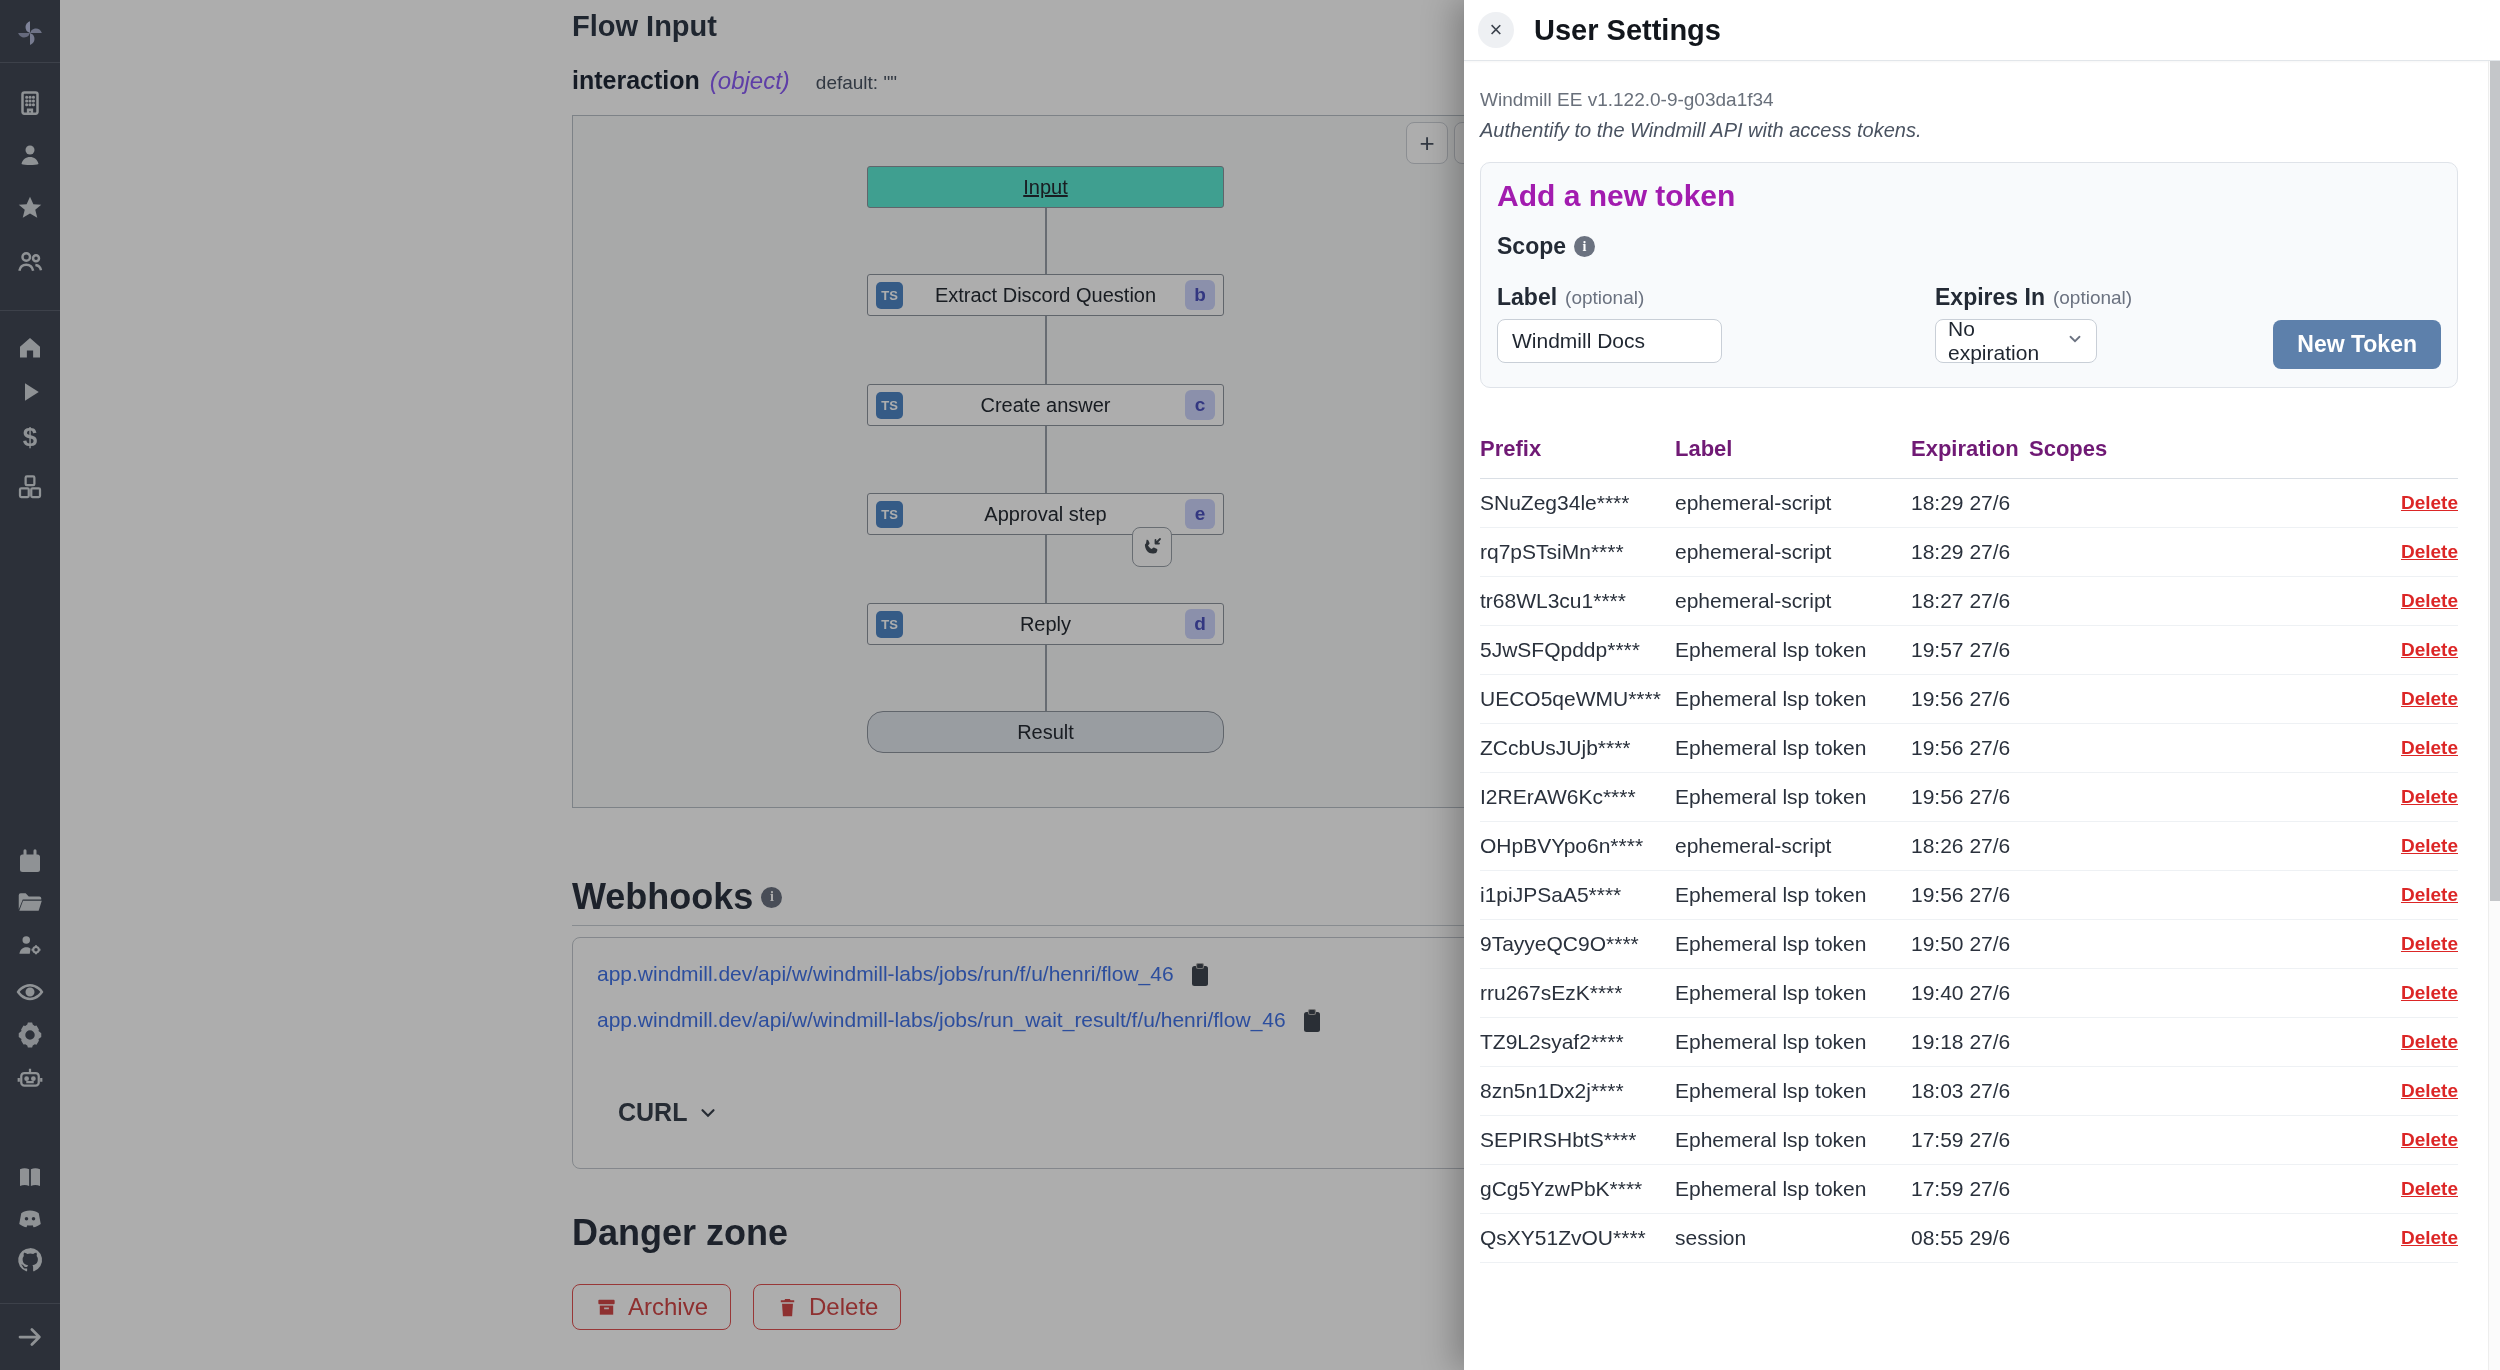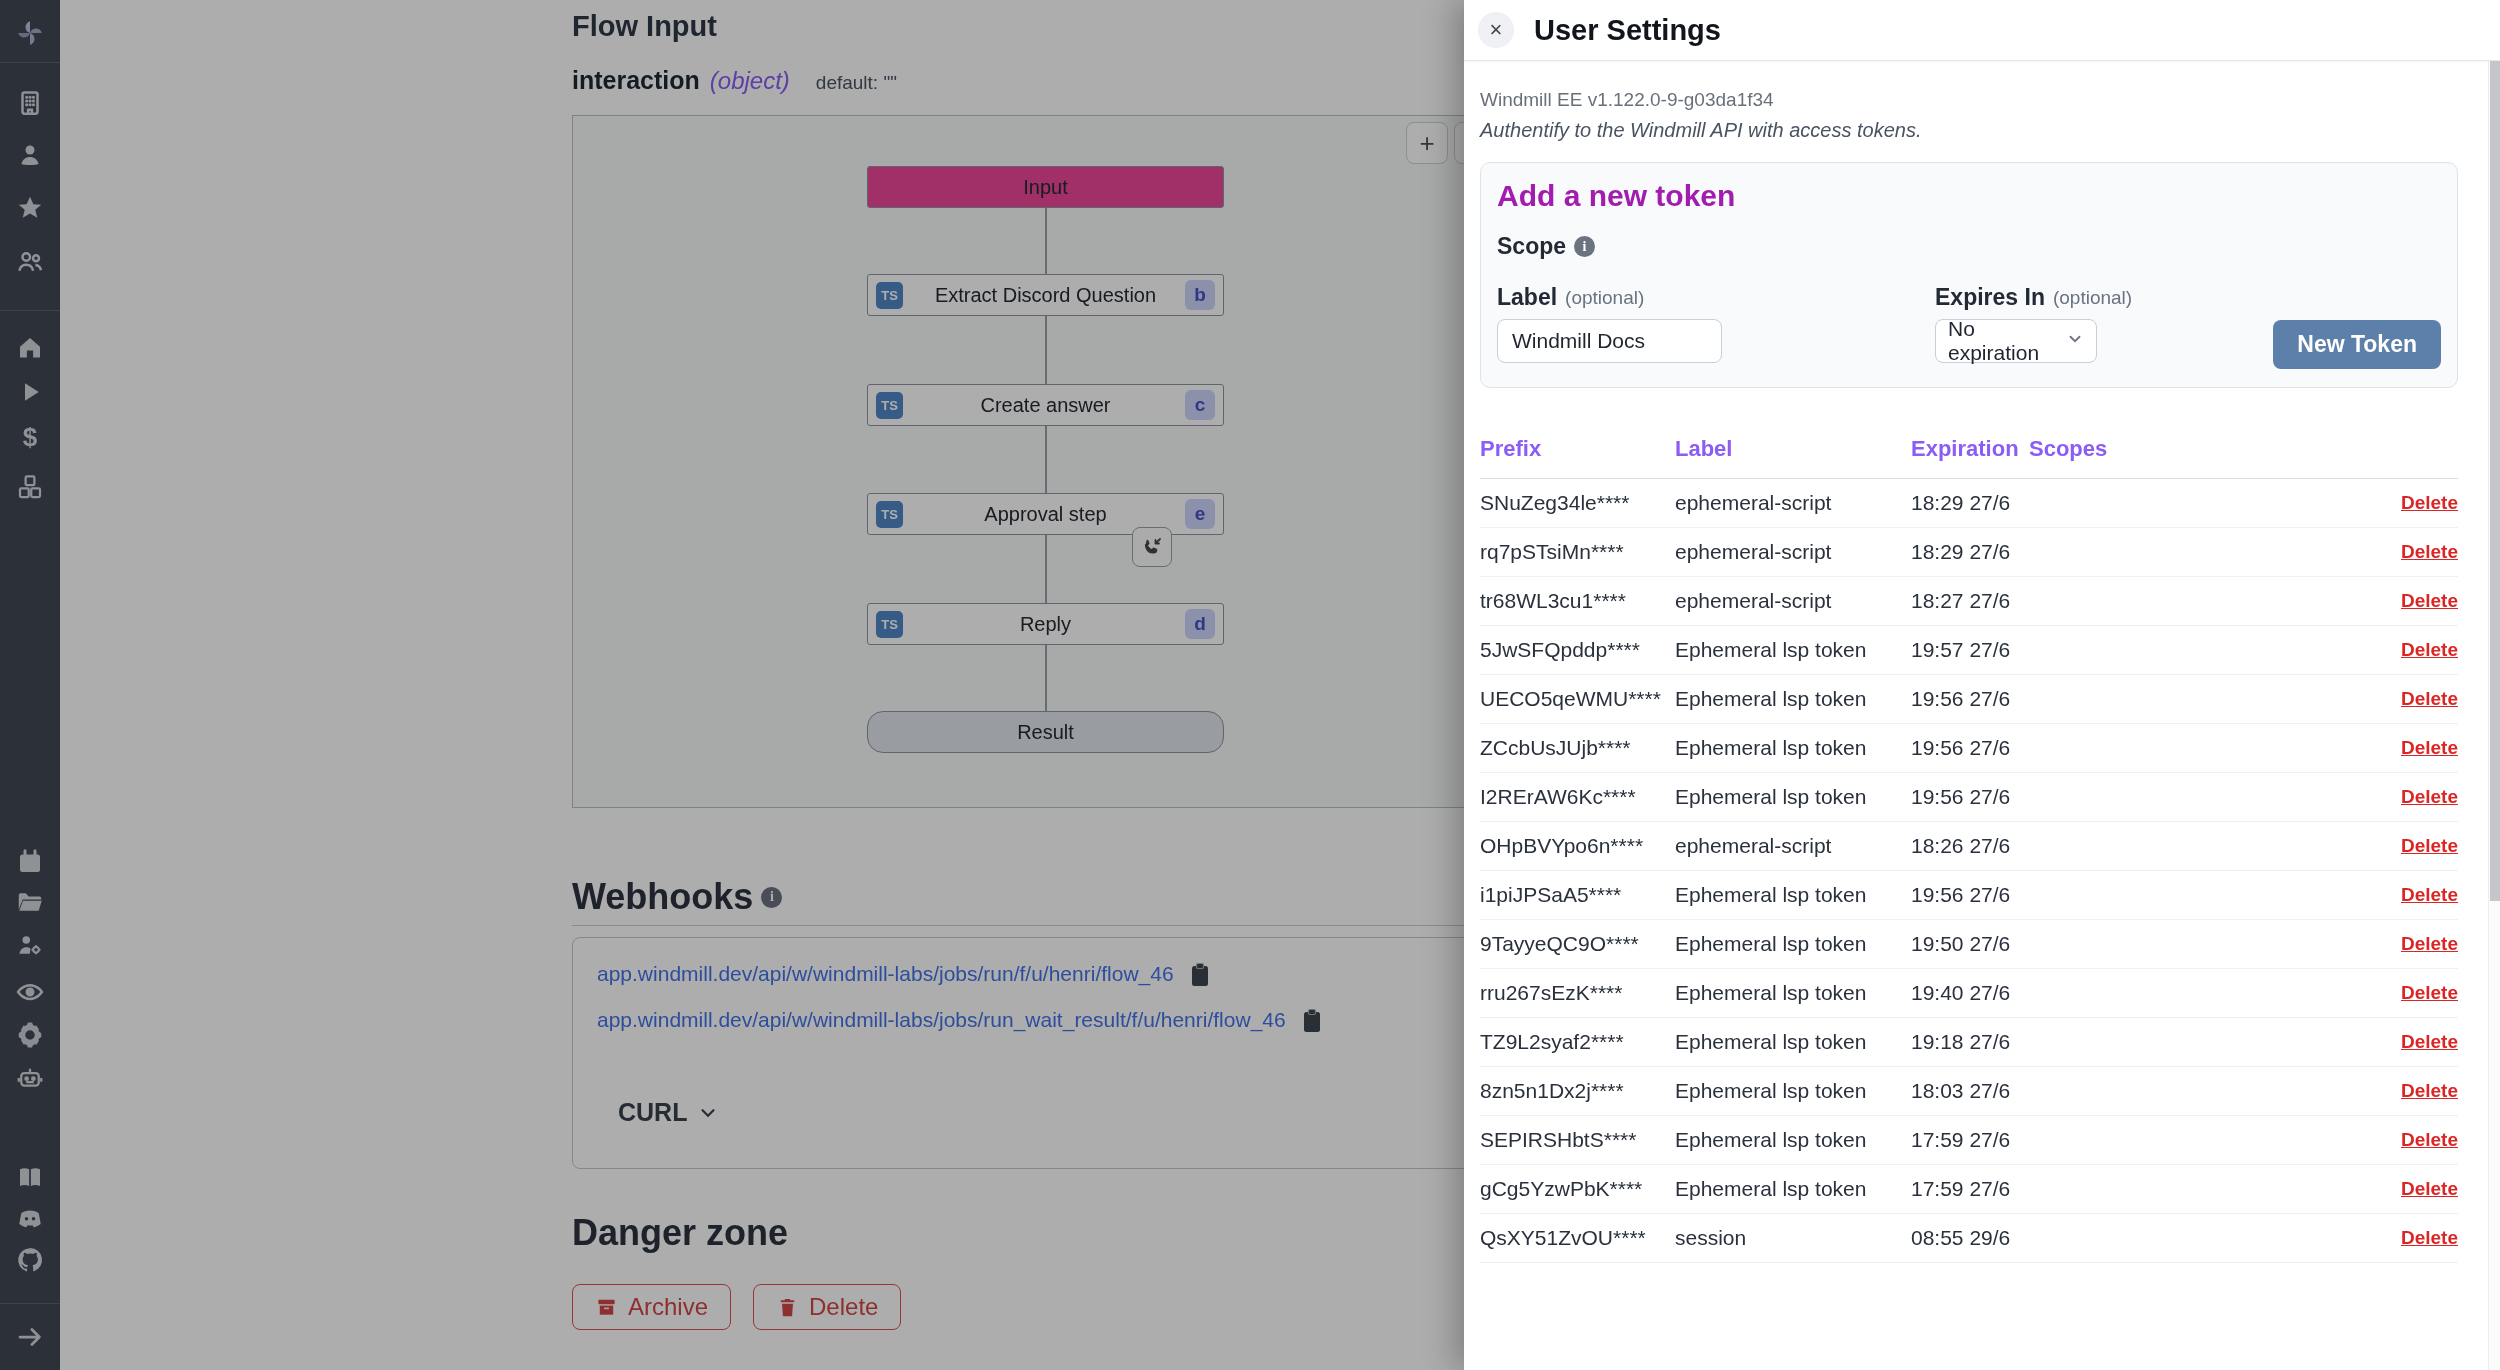--- a/index.html
+++ b/index.html
@@ -20,21 +20,21 @@
   .flow-title { position:absolute; left:512px; top:10px; font-size:29px; font-weight:700; color:#2f3847; }
   .schema-row { position:absolute; left:512px; top:66px; display:flex; align-items:baseline; }
   .schema-prop { font-size:25px; font-weight:700; color:#1f2937; }
   .schema-type { font-size:24px; font-style:italic; color:#8b5cf6; margin-left:10px; }
   .schema-def { font-size:19px; color:#4b5563; margin-left:26px; }
 
   .canvas { position:absolute; left:512px; top:115px; width:1560px; height:693px; background:#f8f9fa; border:1.5px solid #b9c0c7; }
   .zoom-btn { position:absolute; top:6px; width:42px; height:42px; background:#fff; border:1px solid #cdd2d8; border-radius:8px; color:#4b5563; font-size:26px; line-height:40px; text-align:center; }
   .edge-line { position:absolute; left:472px; top:71px; width:2px; height:545px; background:#99a0a9; }
   .node { position:absolute; left:294px; width:357px; height:42px; background:#fff; border:1.5px solid #8e959e; border-radius:3px; display:flex; align-items:center; justify-content:center; font-size:20px; color:#252b33; }
-  .node.kind-input { background:#ec4899; }
+  .node.kind-input { background:#5eead4;text-decoration:underline; }
   .node.kind-result { background:#e2e7ee; }
   .node .ts-chip { position:absolute; left:8px; width:27px; height:27px; border-radius:5px; background:#4f86c6; color:#fff; font-size:13px; font-weight:700; display:flex; align-items:center; justify-content:center; }
   .node .badge { position:absolute; right:8px; width:30px; height:30px; border-radius:6px; background:#cdd5fd; color:#4c51bf; font-size:19px; font-weight:700; display:flex; align-items:center; justify-content:center; }
   .suspend-btn { position:absolute; right:51px; top:33px; width:40px; height:40px; background:#fdfdfd; border:1px solid #9aa1a9; border-radius:8px; color:#434a52; display:flex; align-items:center; justify-content:center; }
   .suspend-btn svg { width:24px; height:24px; }
 
   .wh-title-row { position:absolute; left:512px; top:876px; display:flex; align-items:center; }
   .h2 { font-size:36px; font-weight:800; color:#2b3340; }
   .info-icon { width:21px; height:21px; border-radius:50%; background:#6b7280; color:#fff; font-size:14px; font-weight:700; font-family:"Liberation Serif", serif; display:inline-flex; align-items:center; justify-content:center; margin-left:8px; }
   .wh-div { position:absolute; left:512px; top:925px; width:898px; height:1px; background:#c9ced4; }
@@ -74,21 +74,21 @@
   .scope-input { margin-top:8px; width:100%; height:42px; background:#e8ebef; border:1px solid #c9cfd7; border-radius:8px; padding:0 14px; font-size:21px; color:#1f2630; font-family:"Liberation Sans", sans-serif; }
   .fields-row { margin-top:24px; display:flex; align-items:flex-start; }
   .f-col-label { width:438px; }
   .text-input { margin-top:8px; width:225px; height:44px; background:#fff; border:1px solid #c9cfd7; border-radius:8px; padding:0 14px; font-size:21px; color:#1f2630; font-family:"Liberation Sans", sans-serif; }
   .select { margin-top:8px; width:162px; height:44px; background:#fff; border:1px solid #c9cfd7; border-radius:8px; padding:0 12px; display:flex; align-items:center; font-size:21px; color:#1f2630; }
   .sel-chev svg { width:18px; height:18px; margin-left:8px; color:#6b7280; }
   .new-token-btn { margin-left:auto; margin-top:36px; height:49px; padding:0 24px; background:#5d80ab; border:none; border-radius:8px; color:#fff; font-size:23px; font-weight:700; font-family:"Liberation Sans", sans-serif; }
 
   .tk-table { margin-top:48px; }
   .tk-grid { display:grid; grid-template-columns:195px 236px 118px 1fr auto; align-items:center; }
-  .tk-head { font-size:22px; font-weight:700; color:#8b5cf6; padding-bottom:16px; border-bottom:1px solid #dadfe5; }
+  .tk-head { font-size:22px; font-weight:700; color:#701a75; padding-bottom:16px; border-bottom:1px solid #dadfe5; }
   .tk-row { height:49px; font-size:21px; color:#2a313c; border-bottom:1px solid #eef1f4; }
   .tk-del { justify-self:end; font-size:19px; font-weight:700; color:#dc2626; text-decoration:underline; }
 
   .dr-scrollbar { position:absolute; right:0; top:61px; bottom:0; width:12px; background:#fbfbfb; border-left:1px solid #ededed; }
   .dr-thumb { position:absolute; top:0; left:1px; right:0; height:840px; background:#c4c6c9; }
 </style>
 </head>
 <body>
 
 <div class="screen">

